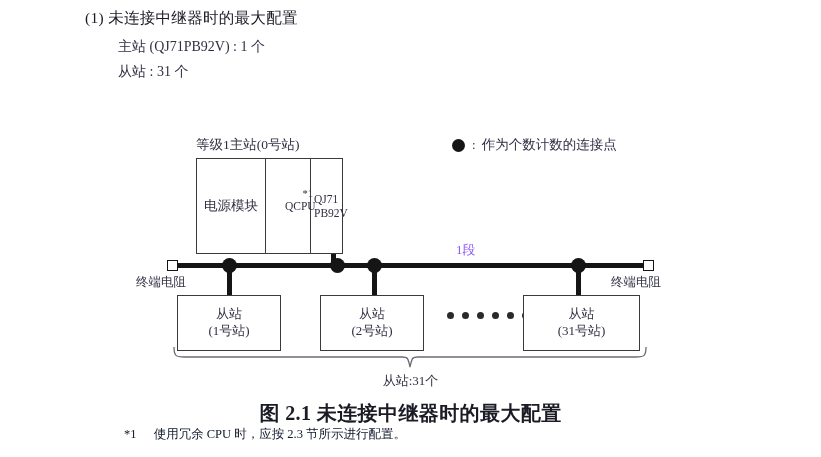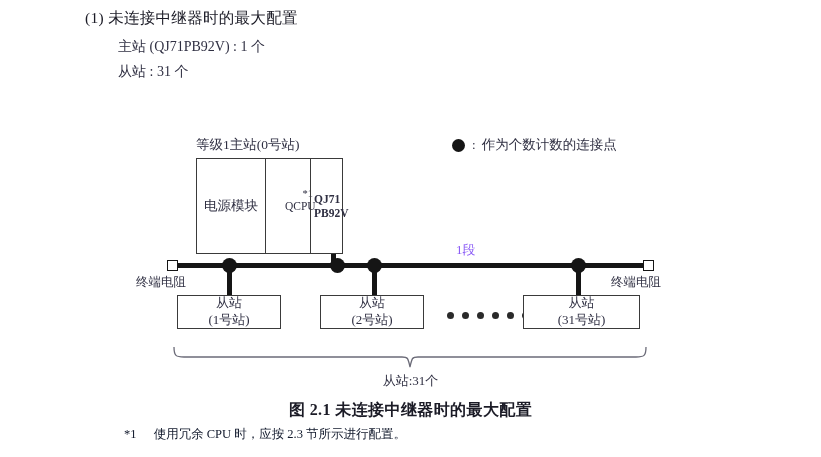--- a/index.html
+++ b/index.html
@@ -110,21 +110,20 @@
   #cell-cpu .cpu-note {
     position: absolute;
     right: 0px; top: -12px;
     font-size: 10.5px;
     color: #2f2f42;
   }
   #cell-net {
     left: 113px; width: 34px;
     border-left: 1.4px solid #3a3a3a;
     justify-content: flex-start;
-    font-weight: bold;
   }
   #cell-net .net-lines {
     padding-left: 3px;
     line-height: 1.25;
   }
   #cell-net .net-lines span {
     display: block;
     font-size: 11.5px;
     color: #2f2f42;
     white-space: nowrap;
@@ -173,21 +172,21 @@
     width: 5px;
     background: #151515;
   }
   .stub-up   { top: 254px; height: 12px; }
   .stub-down { top: 265px; height: 32px; }
 
   
   .slave-box {
     position: absolute;
     top: 295px;
-    height: 34px;
+    height: 56px;
     border: 1.4px solid #3a3a3a;
     box-sizing: border-box;
     background: #fff;
     display: flex;
     flex-direction: column;
     align-items: center;
     justify-content: center;
     line-height: 1.28;
   }
   .slave-box span {
@@ -213,21 +212,21 @@
   #brace { left: 170px; top: 345px; }
   #brace-label {
     left: 0; right: 0; top: 372px;
     text-align: center;
     font-size: 13px;
     color: #2f2f42;
   }
   #figure-caption {
     left: 0; right: 0; top: 400px;
     text-align: center;
-    font-size: 16px;
+    font-size: 20px;
     font-weight: bold;
     color: #1b1b26;
     letter-spacing: 0.4px;
   }
   #footnote {
     left: 124px; top: 426px;
     font-size: 12.5px;
     color: #0f172a;
     white-space: nowrap;
   }

